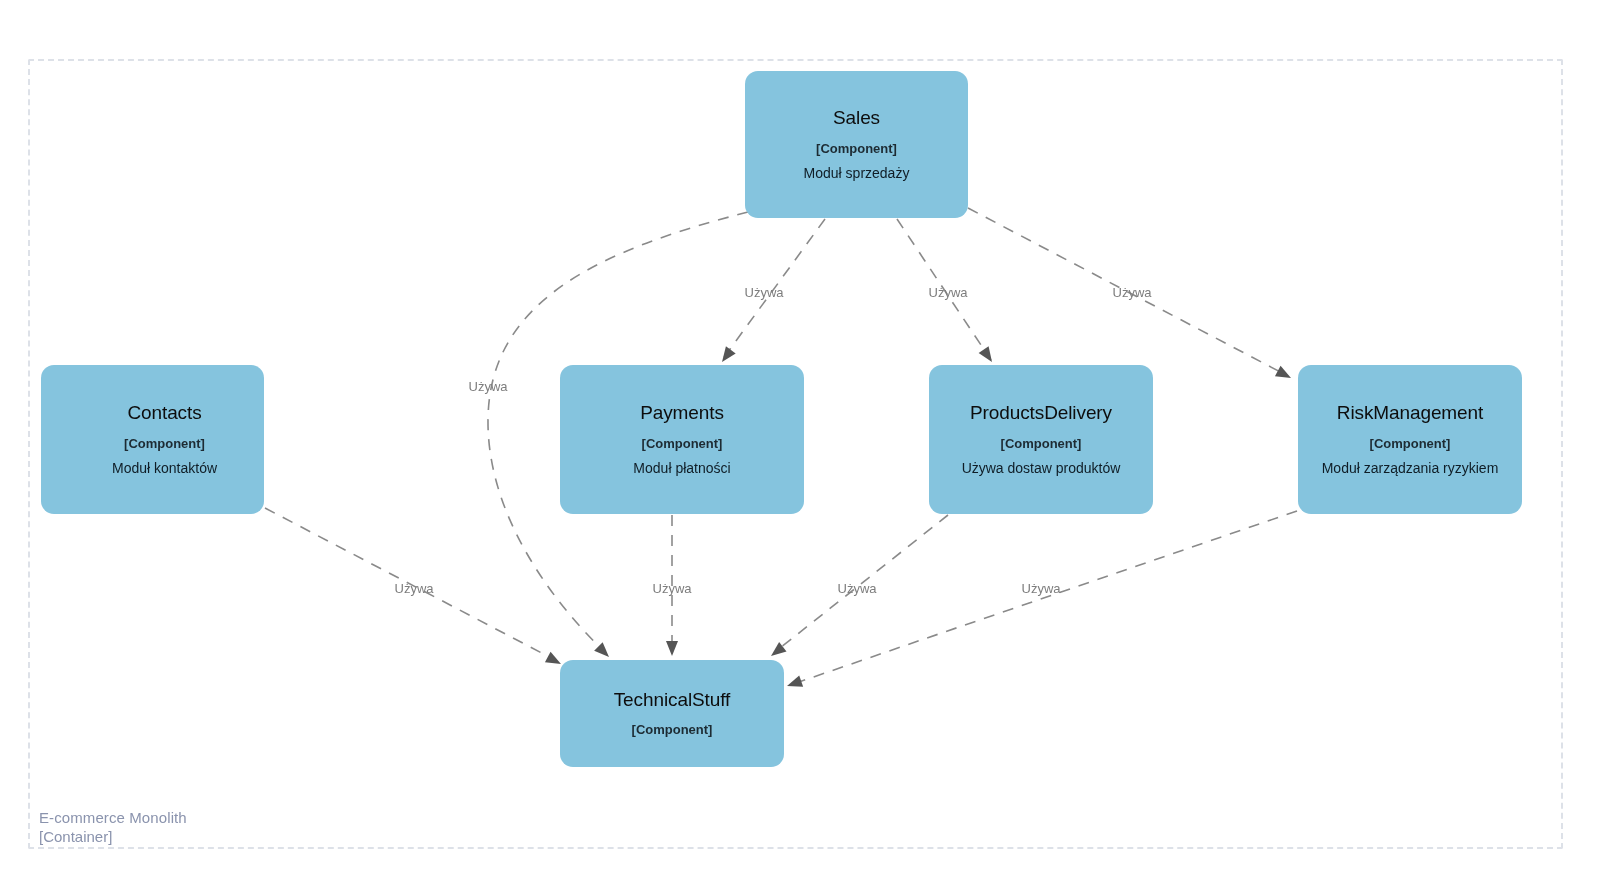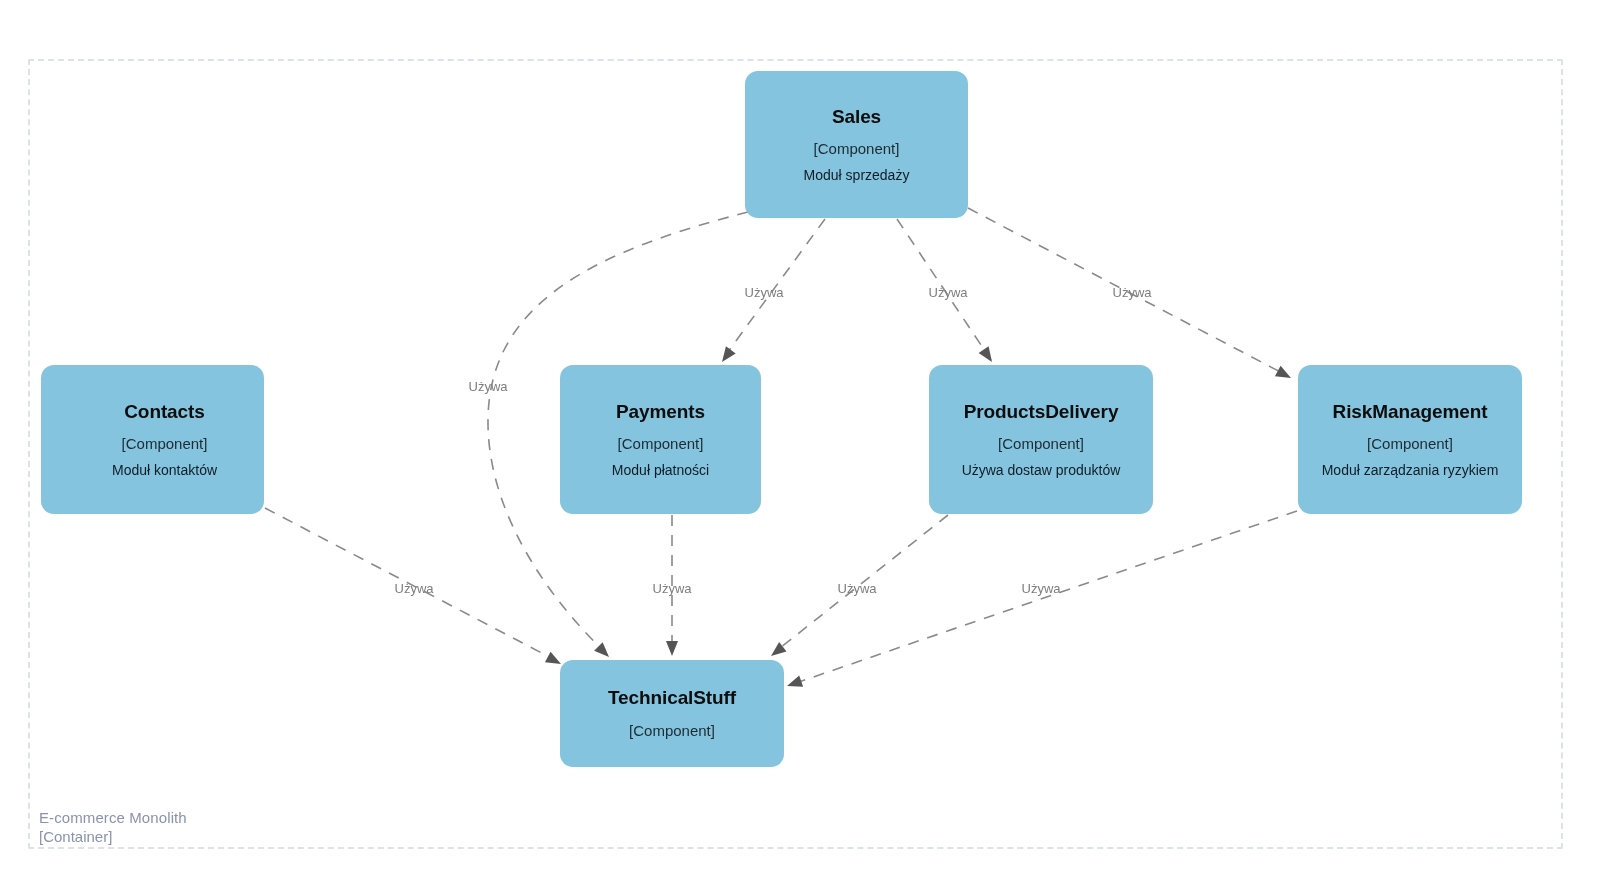--- a/index.html
+++ b/index.html
@@ -59,28 +59,28 @@
     box-sizing: border-box;
     display: flex;
     flex-direction: column;
     align-items: center;
     justify-content: center;
     text-align: center;
     padding: 0 10px;
   }
   .node .n-name {
     font-size: 19px;
-    font-weight: bold;
+    font-weight: normal;
     color: #0d0d0d;
     line-height: 1.15;
     letter-spacing: -0.1px;
   }
   .node .n-type {
-    font-size: 15px;
-    font-weight: 400;
+    font-size: 13px;
+    font-weight: 700;
     color: #1d2b33;
     line-height: 1.15;
     margin-top: 13px;
   }
   .node .n-desc {
     font-size: 14px;
     font-weight: 400;
     color: #0f1d26;
     line-height: 1.2;
     margin-top: 9px;
@@ -136,21 +136,21 @@
     <div class="node" style="left: 745px; top: 71px; width: 223px; height: 147px; background: rgb(133, 196, 222);">
       <div class="n-name">Sales</div>
       <div class="n-type">[Component]</div>
       <div class="n-desc">Moduł sprzedaży</div>
     </div>
     <div class="node" style="left: 41px; top: 365px; width: 223px; height: 149px; background: rgb(133, 196, 222); padding-left: 34px;">
       <div class="n-name">Contacts</div>
       <div class="n-type">[Component]</div>
       <div class="n-desc">Moduł kontaktów</div>
     </div>
-    <div class="node" style="left: 560px; top: 365px; width: 201px; height: 149px; background: rgb(133, 196, 222);">
+    <div class="node" style="left: 560px; top: 365px; width: 244px; height: 149px; background: rgb(133, 196, 222);">
       <div class="n-name">Payments</div>
       <div class="n-type">[Component]</div>
       <div class="n-desc">Moduł płatności</div>
     </div>
     <div class="node" style="left: 929px; top: 365px; width: 224px; height: 149px; background: rgb(133, 196, 222); text-align: center;">
       <div class="n-name">ProductsDelivery</div>
       <div class="n-type">[Component]</div>
       <div class="n-desc">Używa dostaw produktów</div>
     </div>
     <div class="node" style="left: 1298px; top: 365px; width: 224px; height: 149px; background: rgb(133, 196, 222);">

